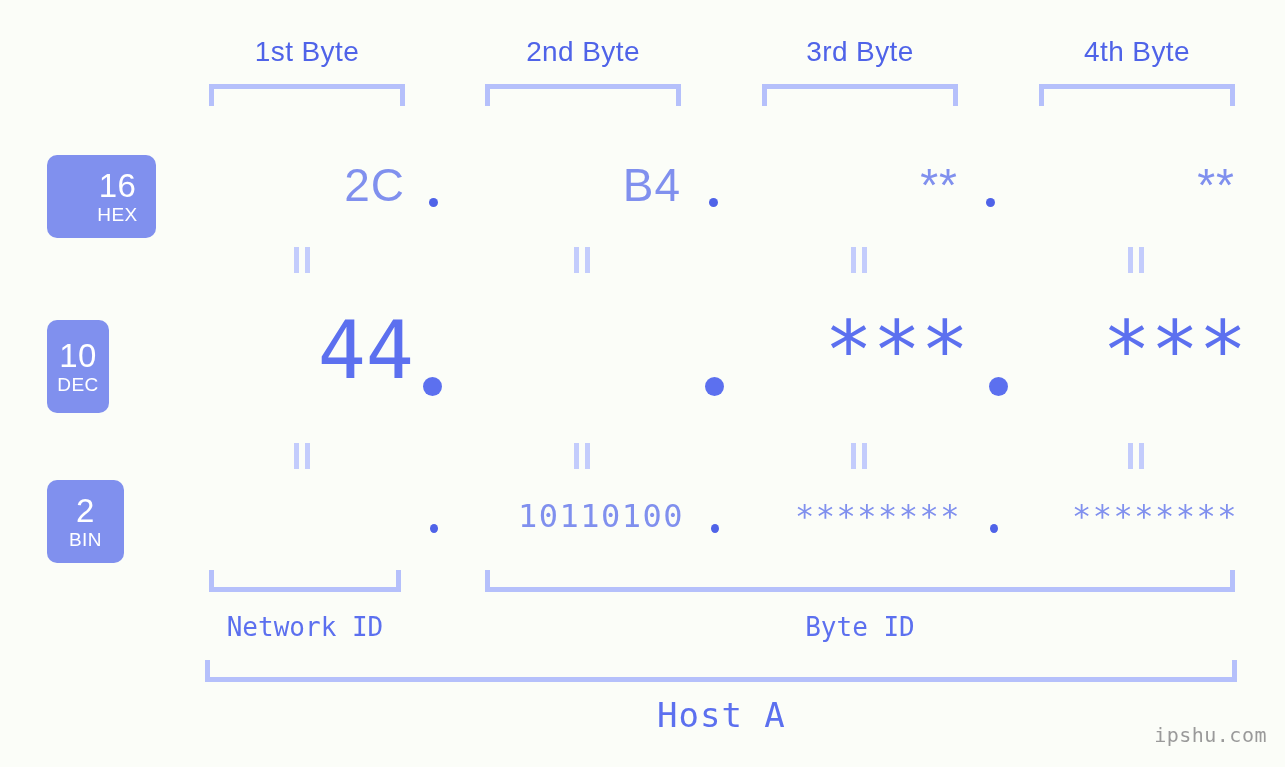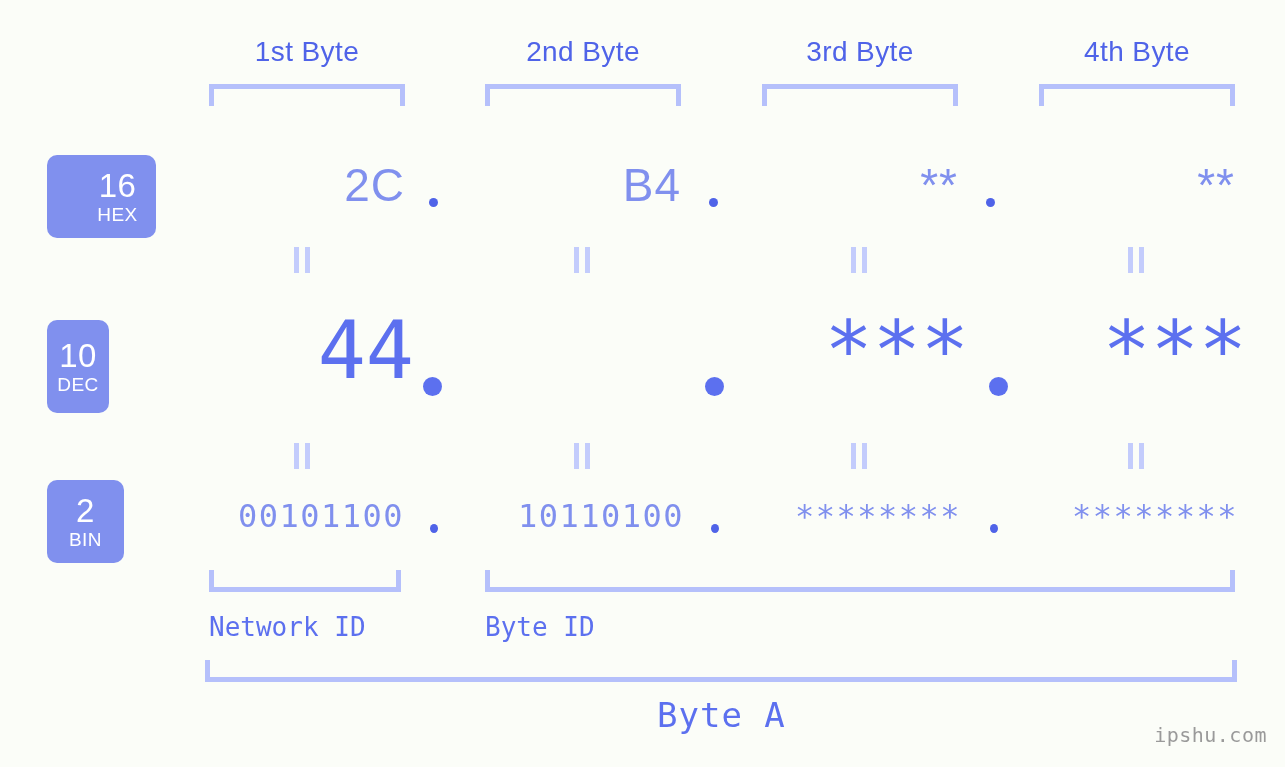--- a/index.html
+++ b/index.html
@@ -132,21 +132,21 @@
     height: 26px;
     background: #c3ccfc;
     display: block;
   }
   .eq i.l { left: 2px; }
   .eq i.r { left: 13px; }
 
   
   .id-label {
     position: absolute;
-    text-align: left;
+    text-align: center;
     font-family: "DejaVu Sans Mono", monospace;
     font-size: 26px;
     color: #5c70ef;
     white-space: nowrap;
     letter-spacing: 0px;
   }
   .class-label {
     position: absolute;
     font-family: "DejaVu Sans Mono", monospace;
     font-size: 34px;
@@ -238,32 +238,31 @@
   <div class="eq" style="left:1126px;top:443px;">
     <i class="l"></i>
       <i class="r"></i>
   </div>
 
   <div class="badge bin">
     <span class="num">2</span>
     <span class="abbr">BIN</span>
   </div>
 
-  <div class="cell binrow" style="left:200px;width:204px;">00101100</div>
   <div class="dot tiny" style="left:430px;top:524px;"></div>
   <div class="cell binrow" style="left:480px;width:204px;">10110100</div>
   <div class="dot tiny" style="left:711px;top:524px;"></div>
   <div class="cell binrow" style="left:757px;width:204px;">********</div>
   <div class="dot tiny" style="left:990px;top:524px;"></div>
   <div class="cell binrow" style="left:1034px;width:204px;">********</div>
 
   <div class="bracket up" style="left:209px;top:570px;width:192px;"></div>
   <div class="bracket up" style="left:485px;top:570px;width:750px;"></div>
 
   <div class="id-label" style="left:209px;top:612px;width:192px;">Network ID</div>
   <div class="id-label" style="left:485px;top:612px;width:750px;">Byte ID</div>
 
   <div class="bracket up" style="left:205px;top:660px;width:1032px;"></div>
-  <div class="class-label" style="left:657px;top:695px;">Byte A</div>
+  <div class="class-label" style="left:657px;top:695px;">Host A</div>
 
   <div class="watermark">ipshu.com</div>
 
 </div>
 
 </body></html>

